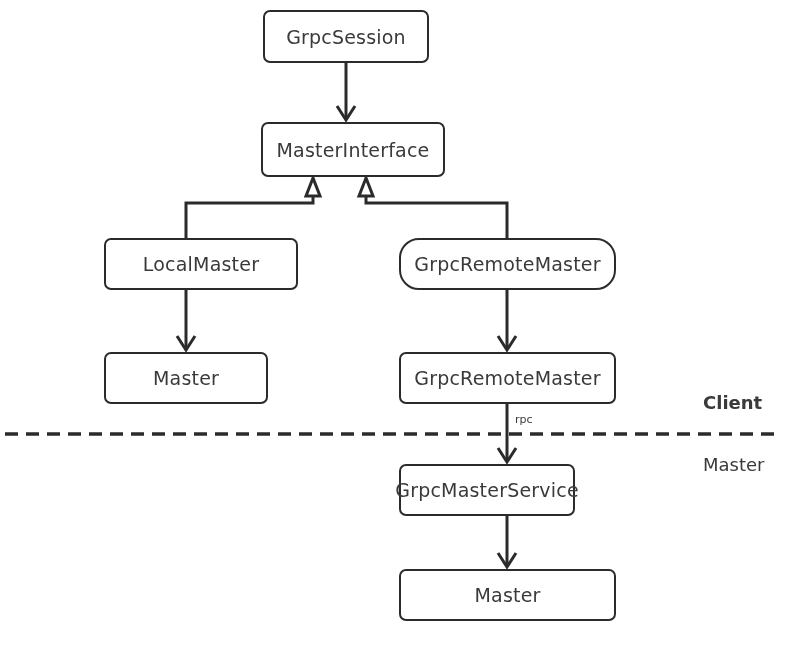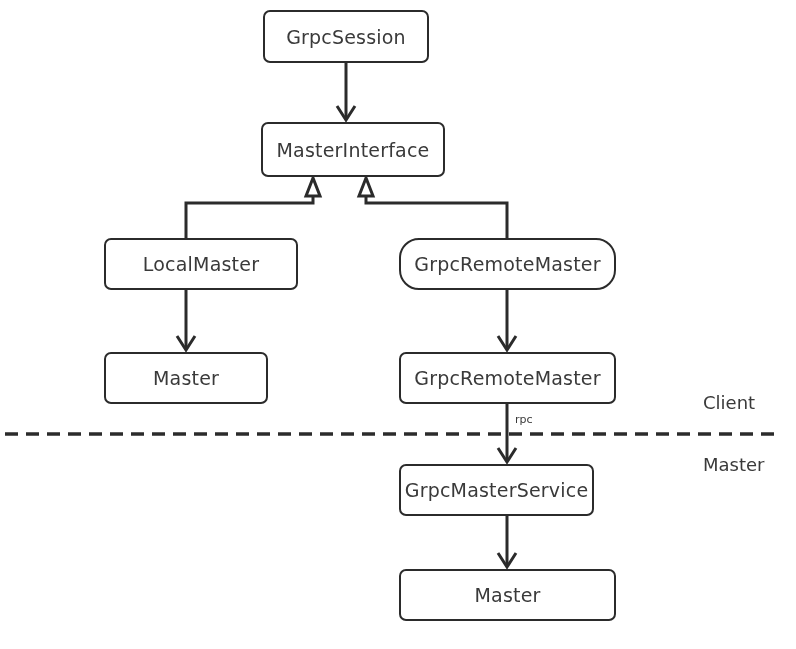--- a/index.html
+++ b/index.html
@@ -118,27 +118,27 @@
   </div>
 
   <div class="node-box" style="left:104px; top:352px; width:164px; height:52px;">
     <span>Master</span>
   </div>
 
   <div class="node-box" style="left:399px; top:352px; width:217px; height:52px;">
     <span>GrpcRemoteMaster</span>
   </div>
 
-  <div class="node-box" style="left:399px; top:464px; width:195px; height:52px;">
+  <div class="node-box" style="left:399px; top:464px; width:176px; height:52px;">
     <span>GrpcMasterService</span>
   </div>
 
   <div class="node-box" style="left:399px; top:569px; width:217px; height:52px;">
     <span>Master</span>
   </div>
 
   <div class="edge-label" style="left:515px; top:413px;">rpc</div>
 
-  <div class="zone-label" style="left:703px; top:392px;">Client</div>
+  <div class="zone-label" style="left:703px; top:392px;font-weight:bold;">Client</div>
 
   <div class="zone-label" style="left:703px; top:454px;">Master</div>
 
 </div>
 
 </body></html>

